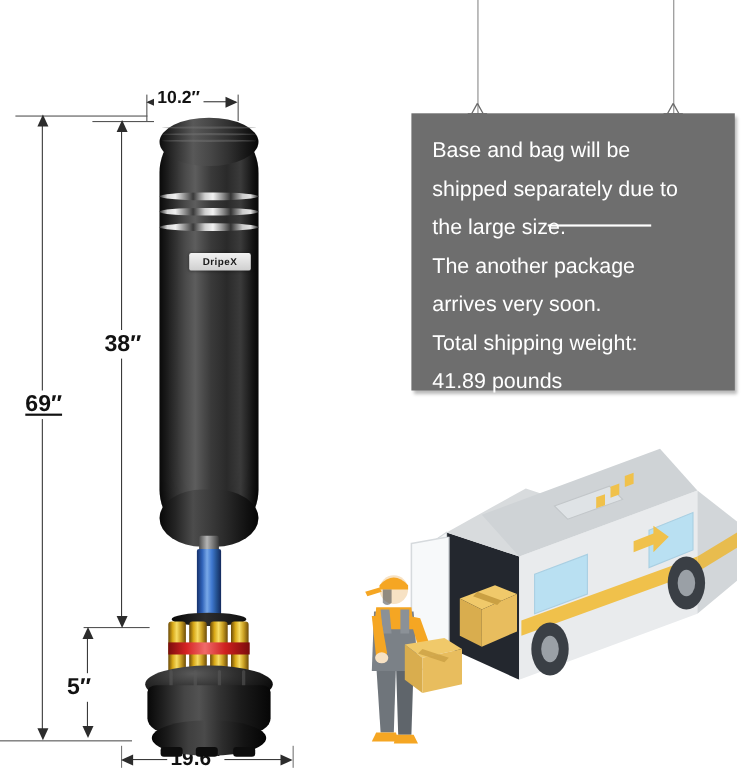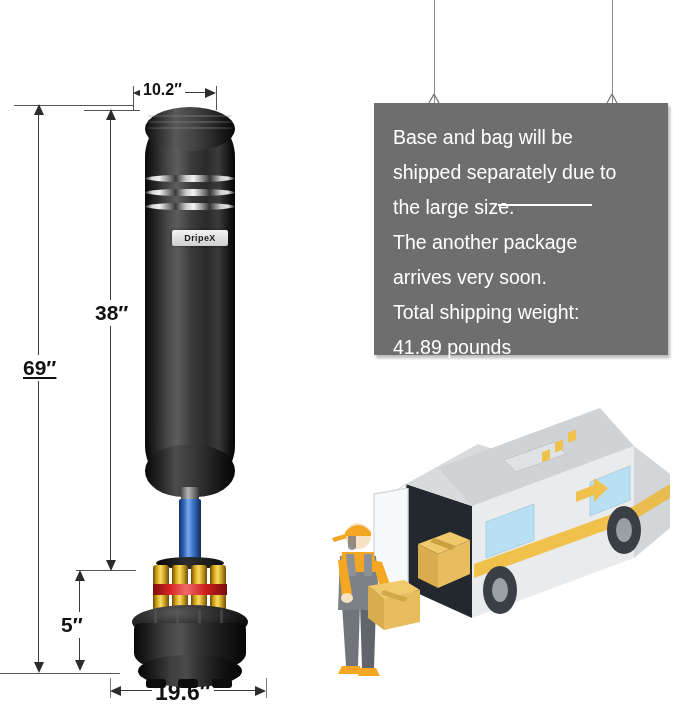--- a/index.html
+++ b/index.html
@@ -386,21 +386,21 @@
     <div class="arrow arrow-down" style="left:75px; top:660px;"></div>
     <div class="dim-label" style="left:58px; top:612px;">5″</div>
   </div>
 
   <div>
     <div class="ext-line-v" style="left:110px; top:678px; height:20px; background:#777;"></div>
     <div class="ext-line-v" style="left:266px; top:678px; height:20px; background:#777;"></div>
     <div class="dim-line-h" style="left:112px; top:690px; width:152px;"></div>
     <div class="arrow arrow-left" style="left:110px; top:686px;"></div>
     <div class="arrow arrow-right" style="left:255px; top:686px;"></div>
-    <div class="dim-label" style="left:152px; top:678px; font-size:23px;">19.6″</div>
+    <div class="dim-label" style="left:152px; top:678px; font-size:19px;">19.6″</div>
   </div>
 
   <div id="bag-assembly">
     <div id="bag-body"></div>
     <div id="bag-top-cap"></div>
     <div class="bag-ridge" style="top:10px;"></div>
     <div class="bag-ridge" style="top:16px;"></div>
     <div class="bag-ridge" style="top:22px;"></div>
     <div class="bag-stripe" style="top:70px;"></div>
     <div class="bag-stripe" style="top:84px;"></div>

